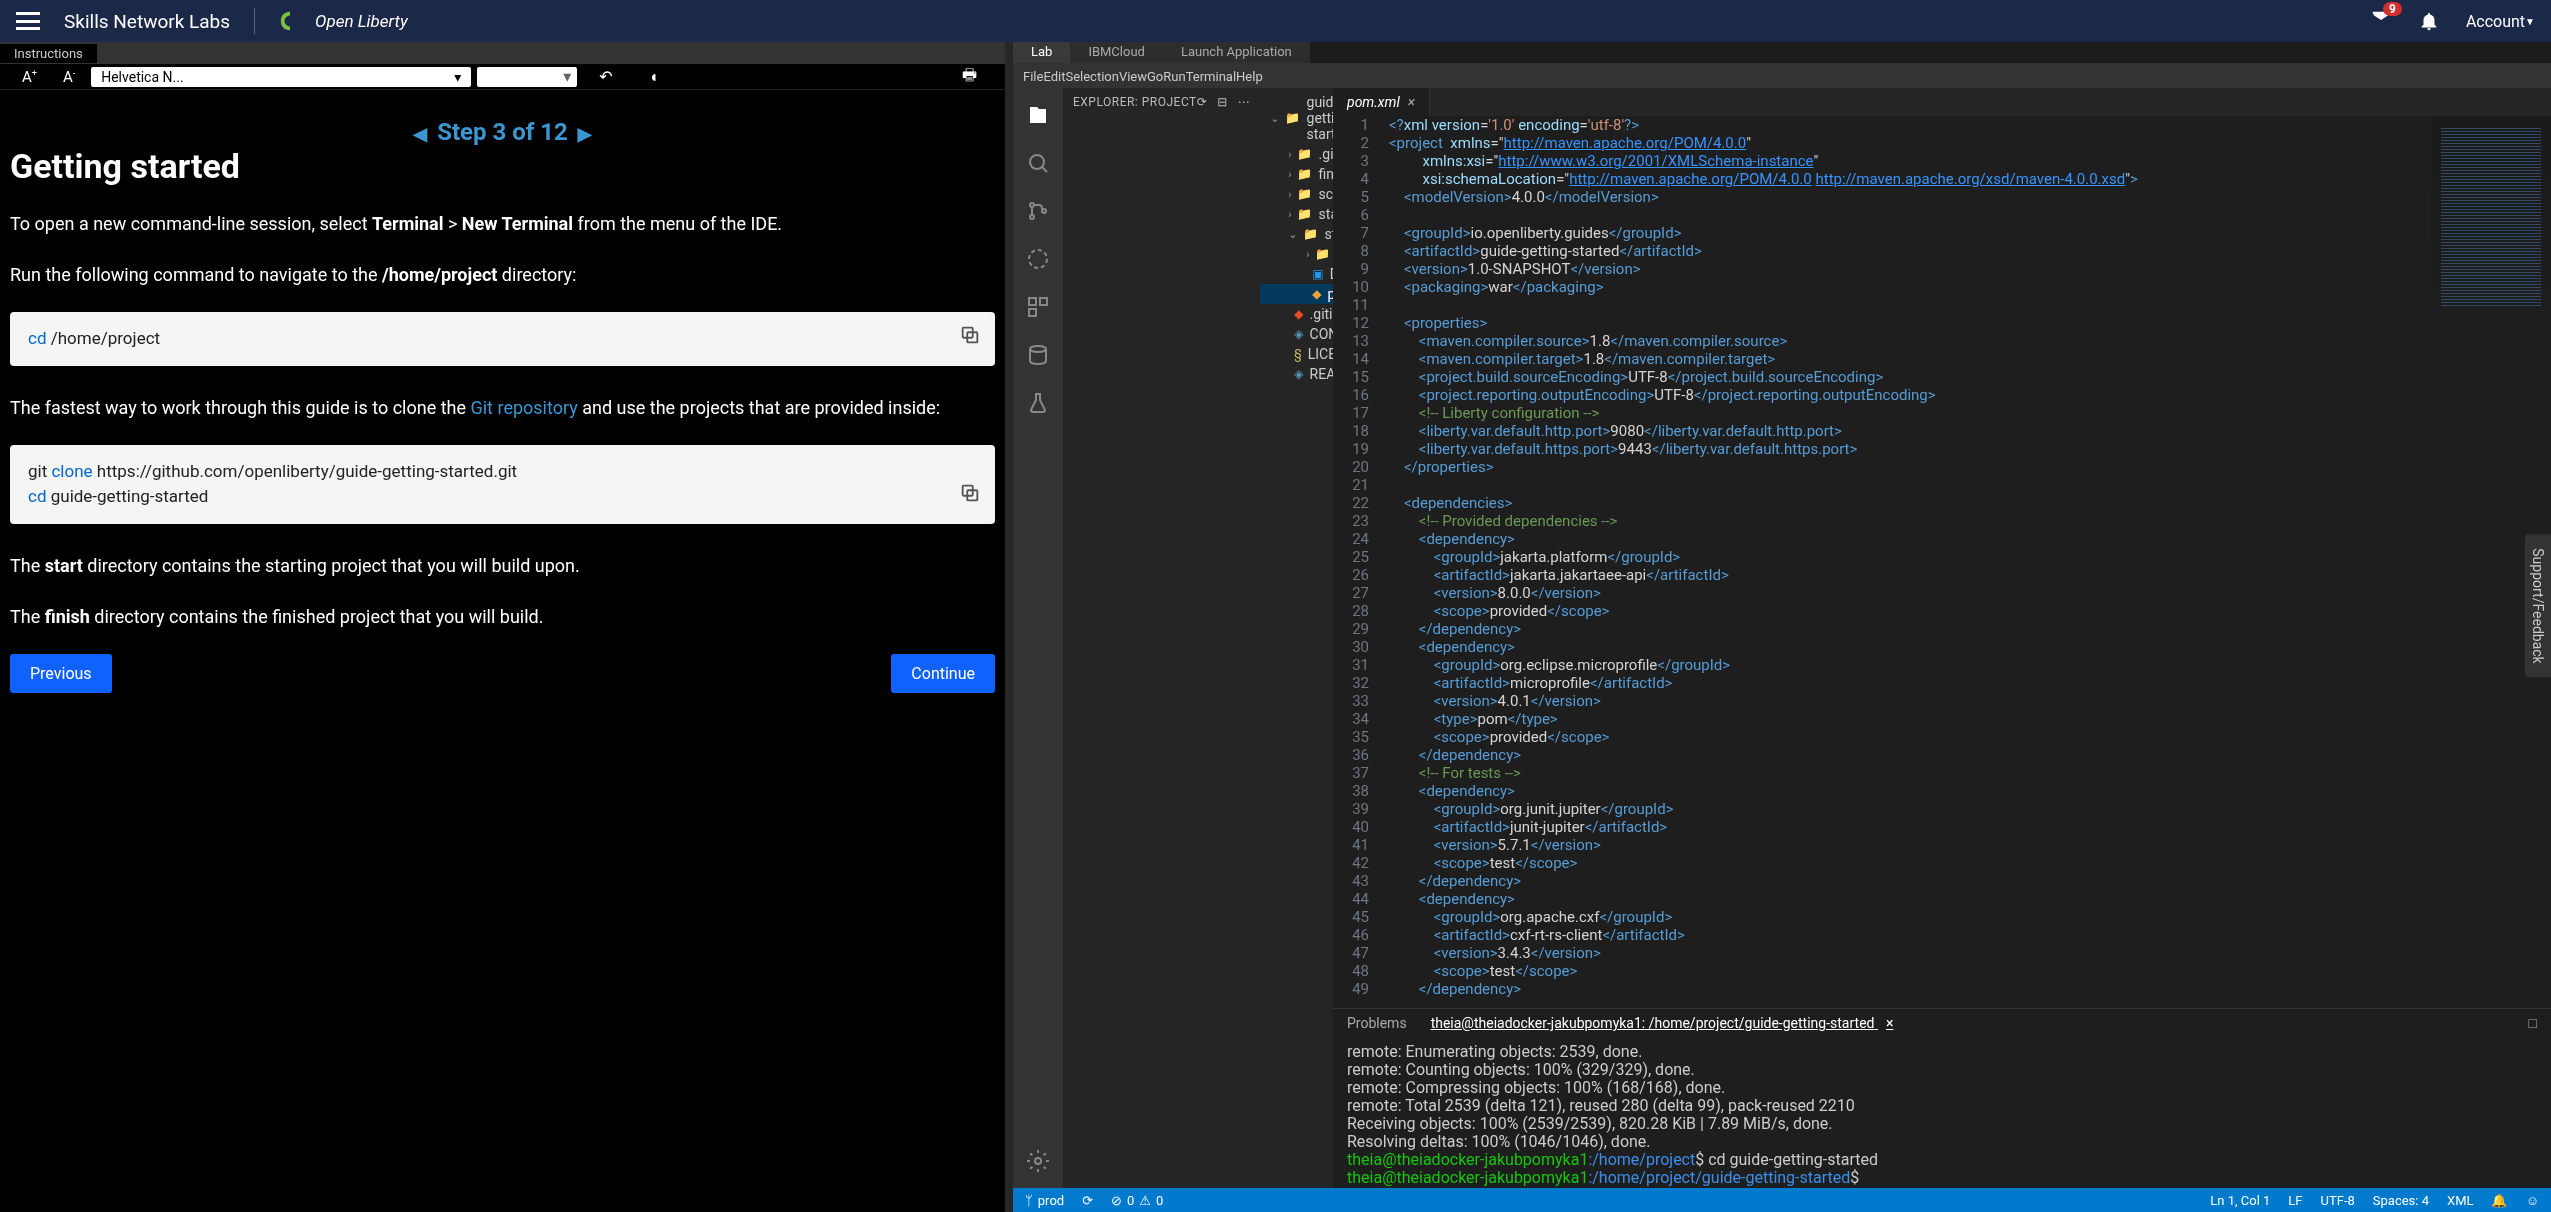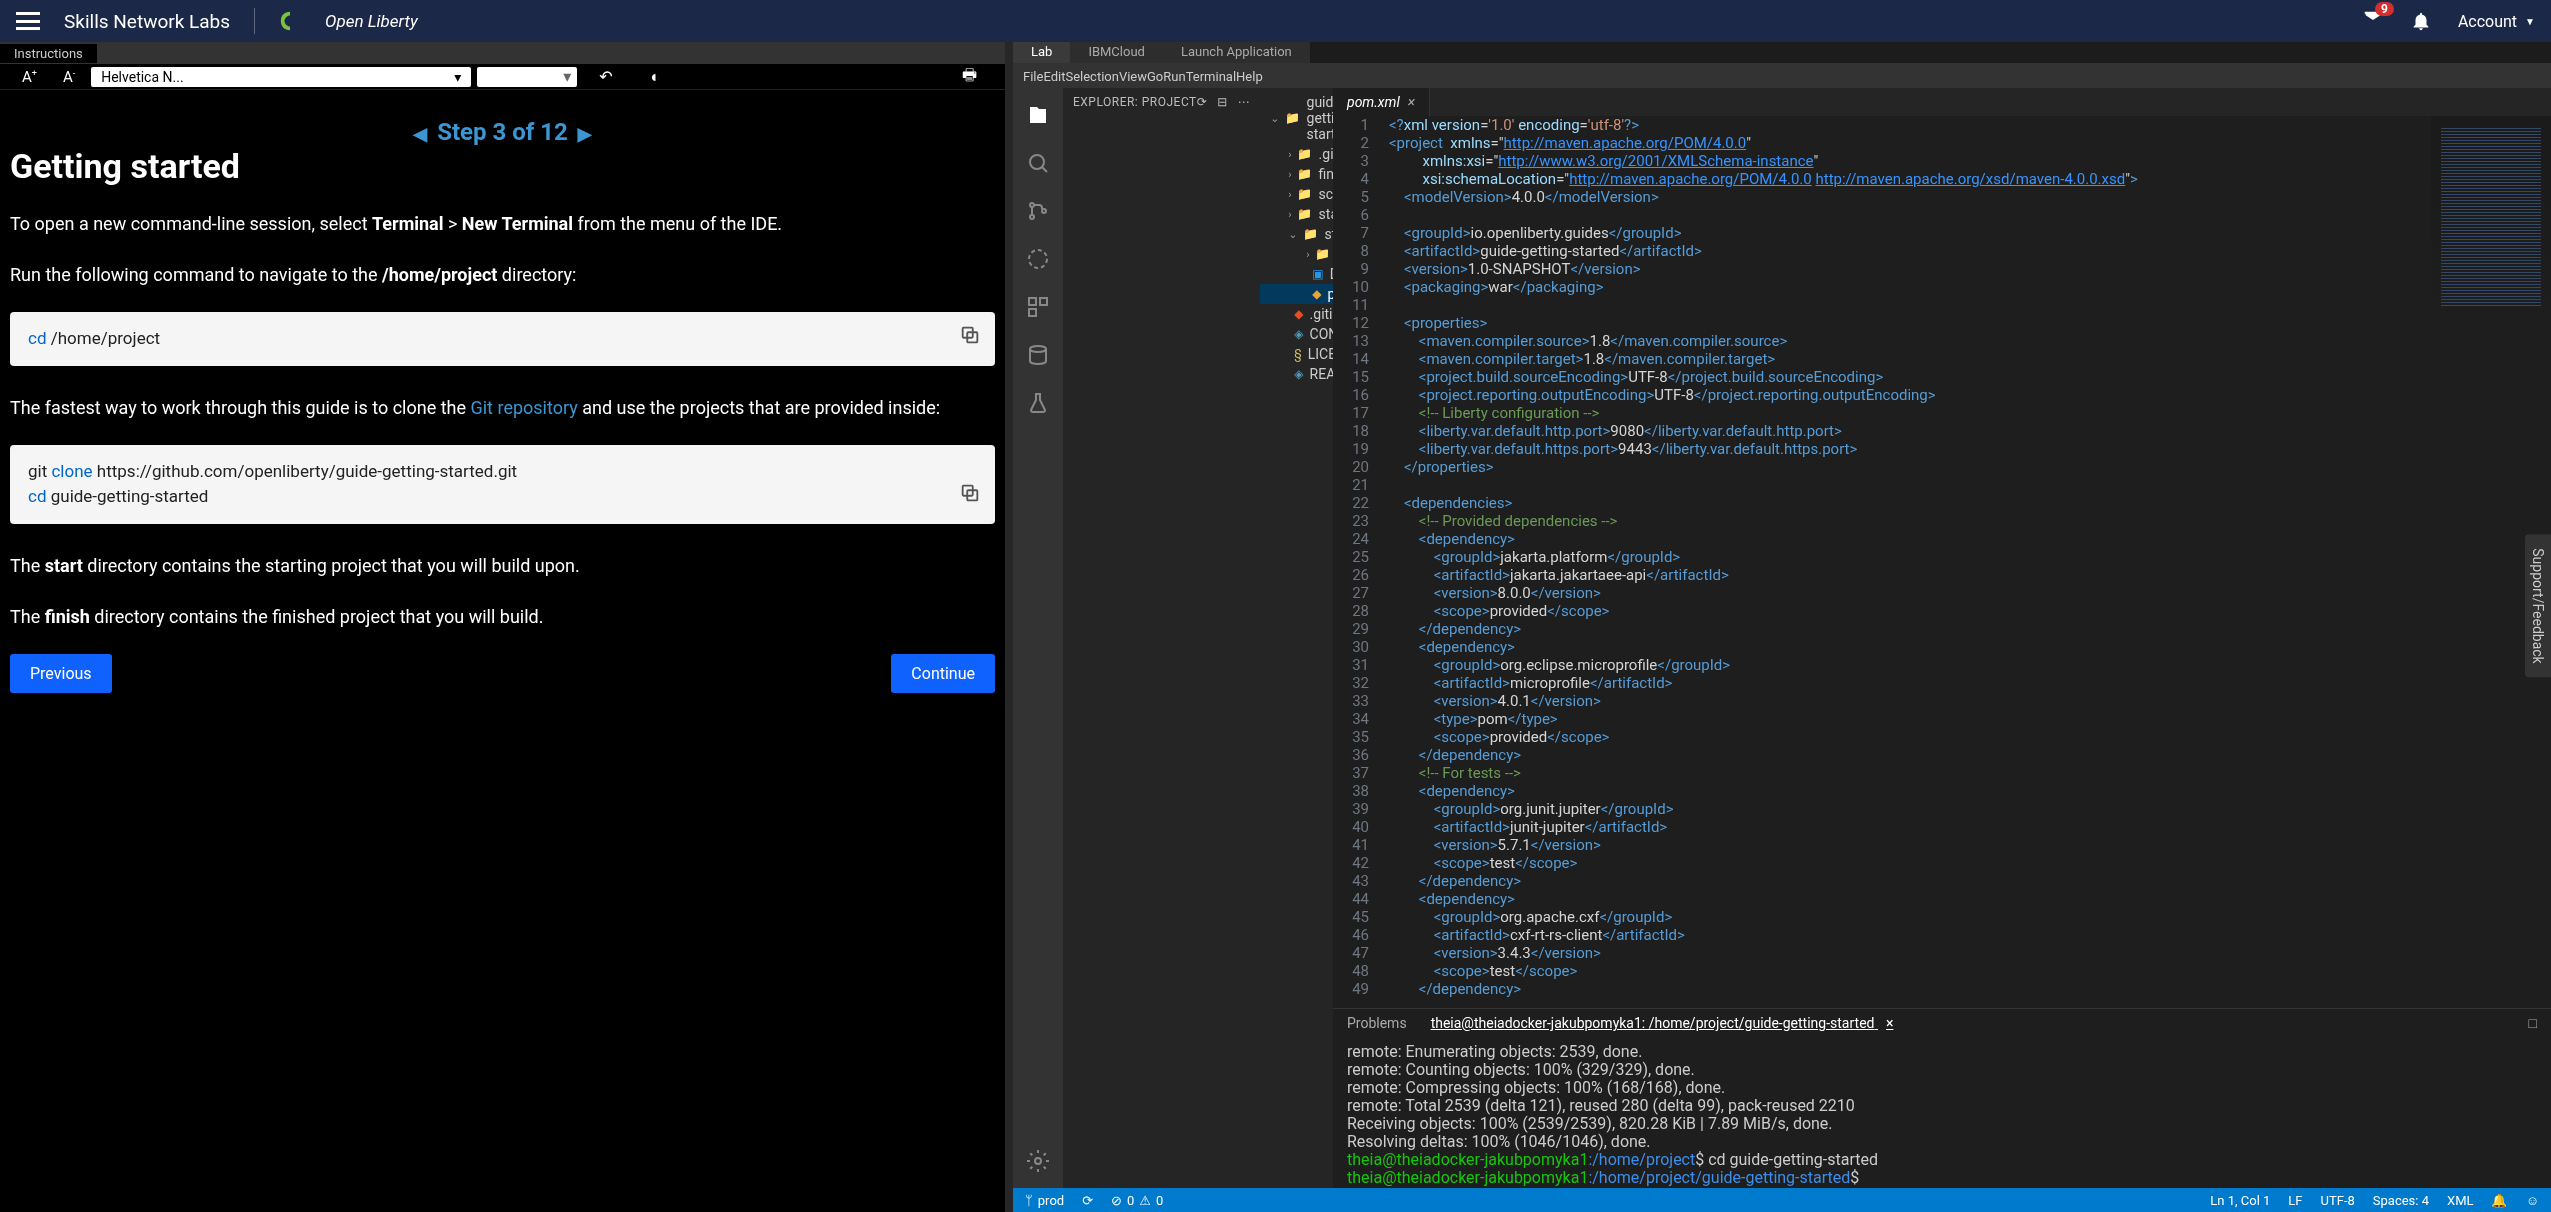--- a/index.html
+++ b/index.html
@@ -2,21 +2,21 @@
 <html><head>
 <meta charset="utf-8">
 <style>
 *{margin:0;padding:0;box-sizing:border-box;font-family:-apple-system,BlinkMacSystemFont,"Segoe UI",Roboto,sans-serif}
 body{background:#1e1e1e;color:#ccc;overflow:hidden;width:2551px;height:1212px;transform-origin:top left}
 .topbar{height:42px;background:#1c2847;display:flex;align-items:center;padding:0 16px;gap:24px;color:#fff}
 .hamburger{width:24px;height:18px;display:flex;flex-direction:column;justify-content:space-between;cursor:pointer}
 .hamburger span{height:3px;background:#fff}
 .brand{font-size:19px}
 .vdiv{width:1px;height:26px;background:rgba(255,255,255,.3)}
-.logo{display:flex;align-items:center;gap:24px;font-size:17px;font-style:italic}
+.logo{display:flex;align-items:center;gap:14px;font-size:17px;font-style:italic}
 .topbar-right{margin-left:auto;display:flex;align-items:center;gap:26px}
 .badge-wrap{position:relative}
 .badge{position:absolute;top:-6px;right:-10px;background:#d32f2f;color:#fff;border-radius:10px;font-size:12px;padding:0 6px;font-weight:700}
 .main{display:flex;height:calc(100% - 42px)}
 .left-pane{width:1005px;background:#000;display:flex;flex-direction:column}
 .instr-tab{background:#333;height:22px;display:flex;align-items:center}
 .instr-tab span{background:#000;padding:2px 14px;font-size:13px}
 .toolbar{height:26px;background:#000;display:flex;align-items:center;gap:6px;padding:0 12px;border-bottom:1px solid #222}
 .tb-btn{color:#fff;font-size:15px;padding:0 10px;cursor:pointer}
 .tb-btn sup{font-size:9px}
@@ -117,21 +117,21 @@
   <div class="topbar-right">
     <div class="badge-wrap">
       <svg width="22" height="22" viewBox="0 0 24 24" fill="#fff">
           <path d="M20 8l-8 5-8-5V6l8 5 8-5v2z M3 4h18v2l-9 6L3 6V4z"></path>
         </svg>
       <span class="badge">9</span>
     </div>
     <svg width="22" height="22" viewBox="0 0 24 24" fill="#fff">
         <path d="M12 22c1.1 0 2-.9 2-2h-4c0 1.1.9 2 2 2zm6-6v-5c0-3-2-5.5-5-6V4c0-.6-.4-1-1-1s-1 .4-1 1v1c-3 .5-5 3-5 6v5l-2 2v1h16v-1l-2-2z"></path>
       </svg>
-    <div style="display:flex;align-items:center;gap:8px">
+    <div style="display:flex;align-items:center;gap:0">
         <span>Account</span>
         <span style="font-size:10px">▼</span>
       </div>
   </div>
 </div>
 
 <div class="main">
   <div class="left-pane">
     <div class="instr-tab">
       <span>Instructions</span>

